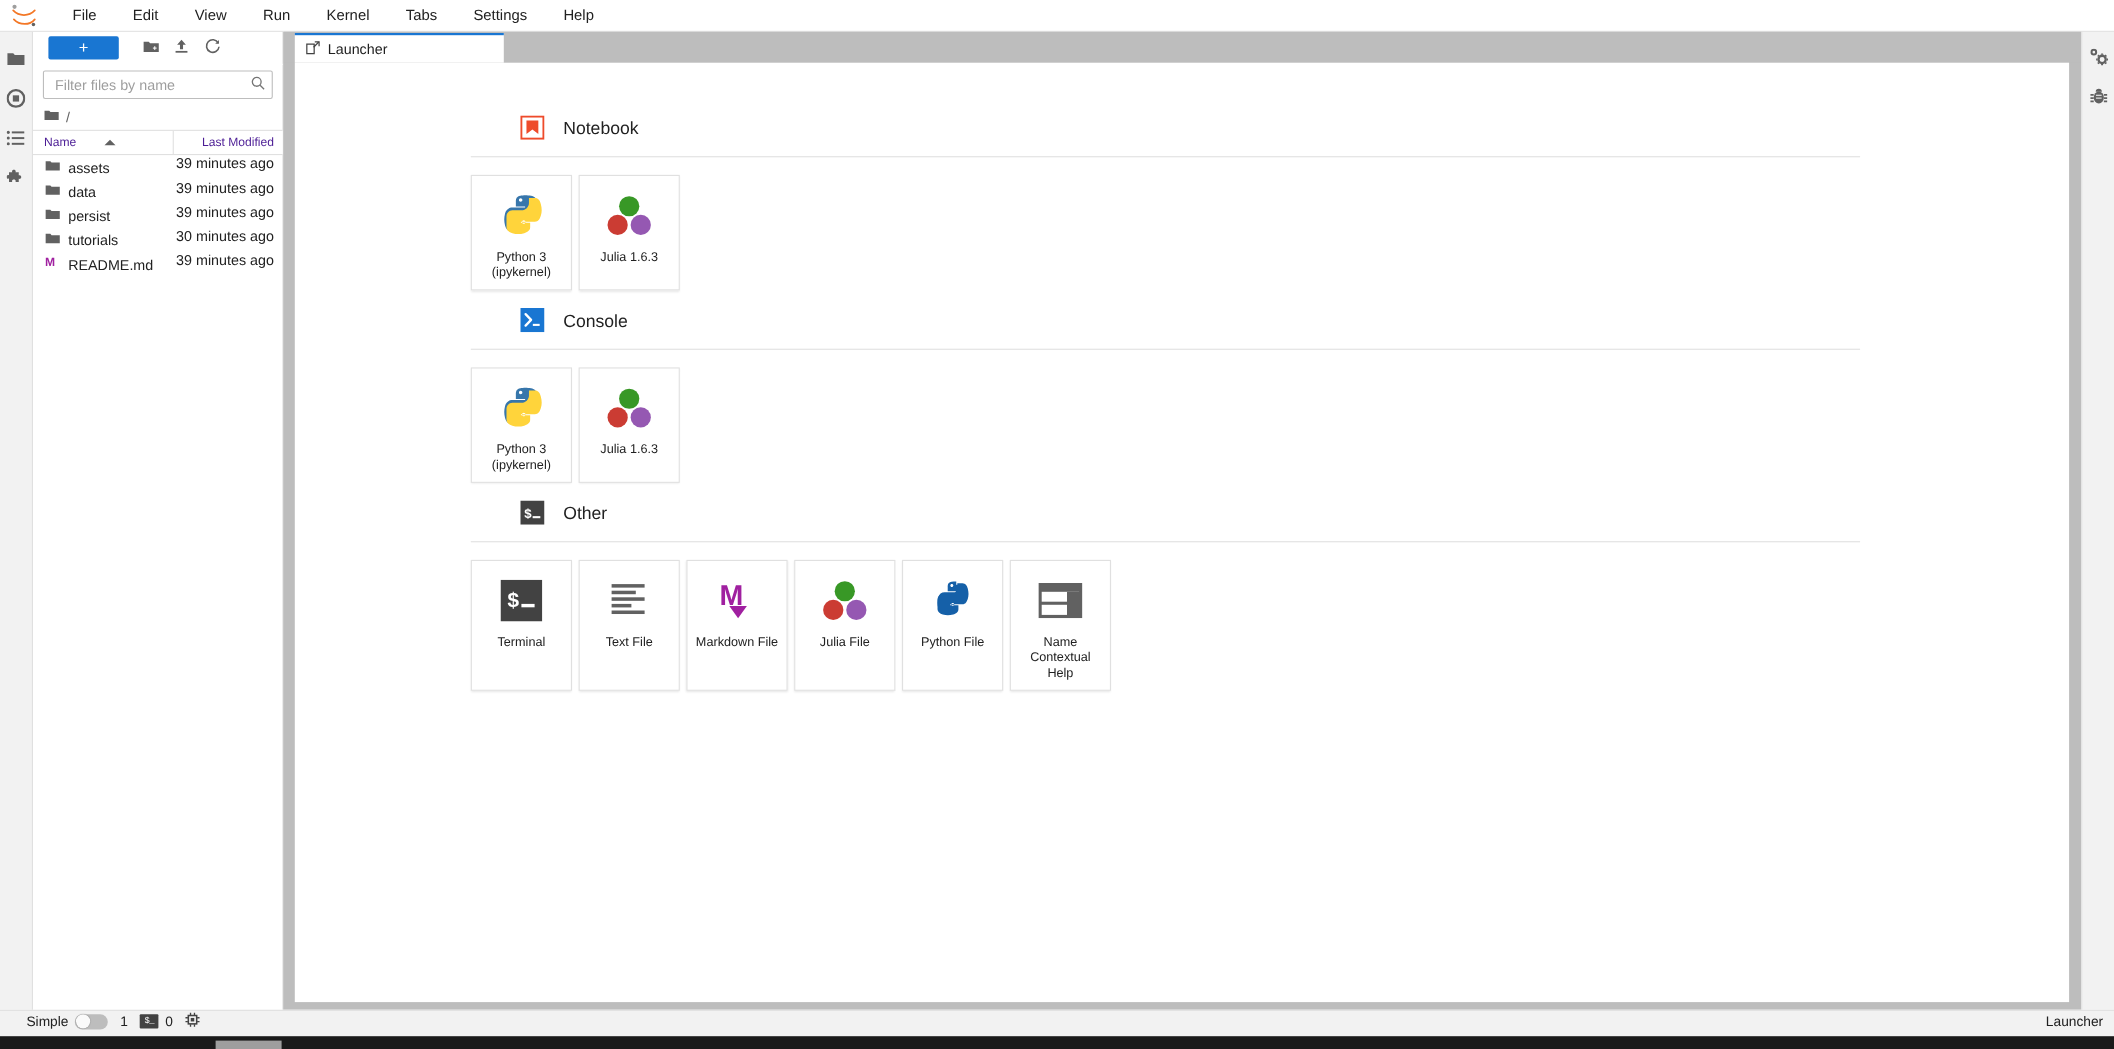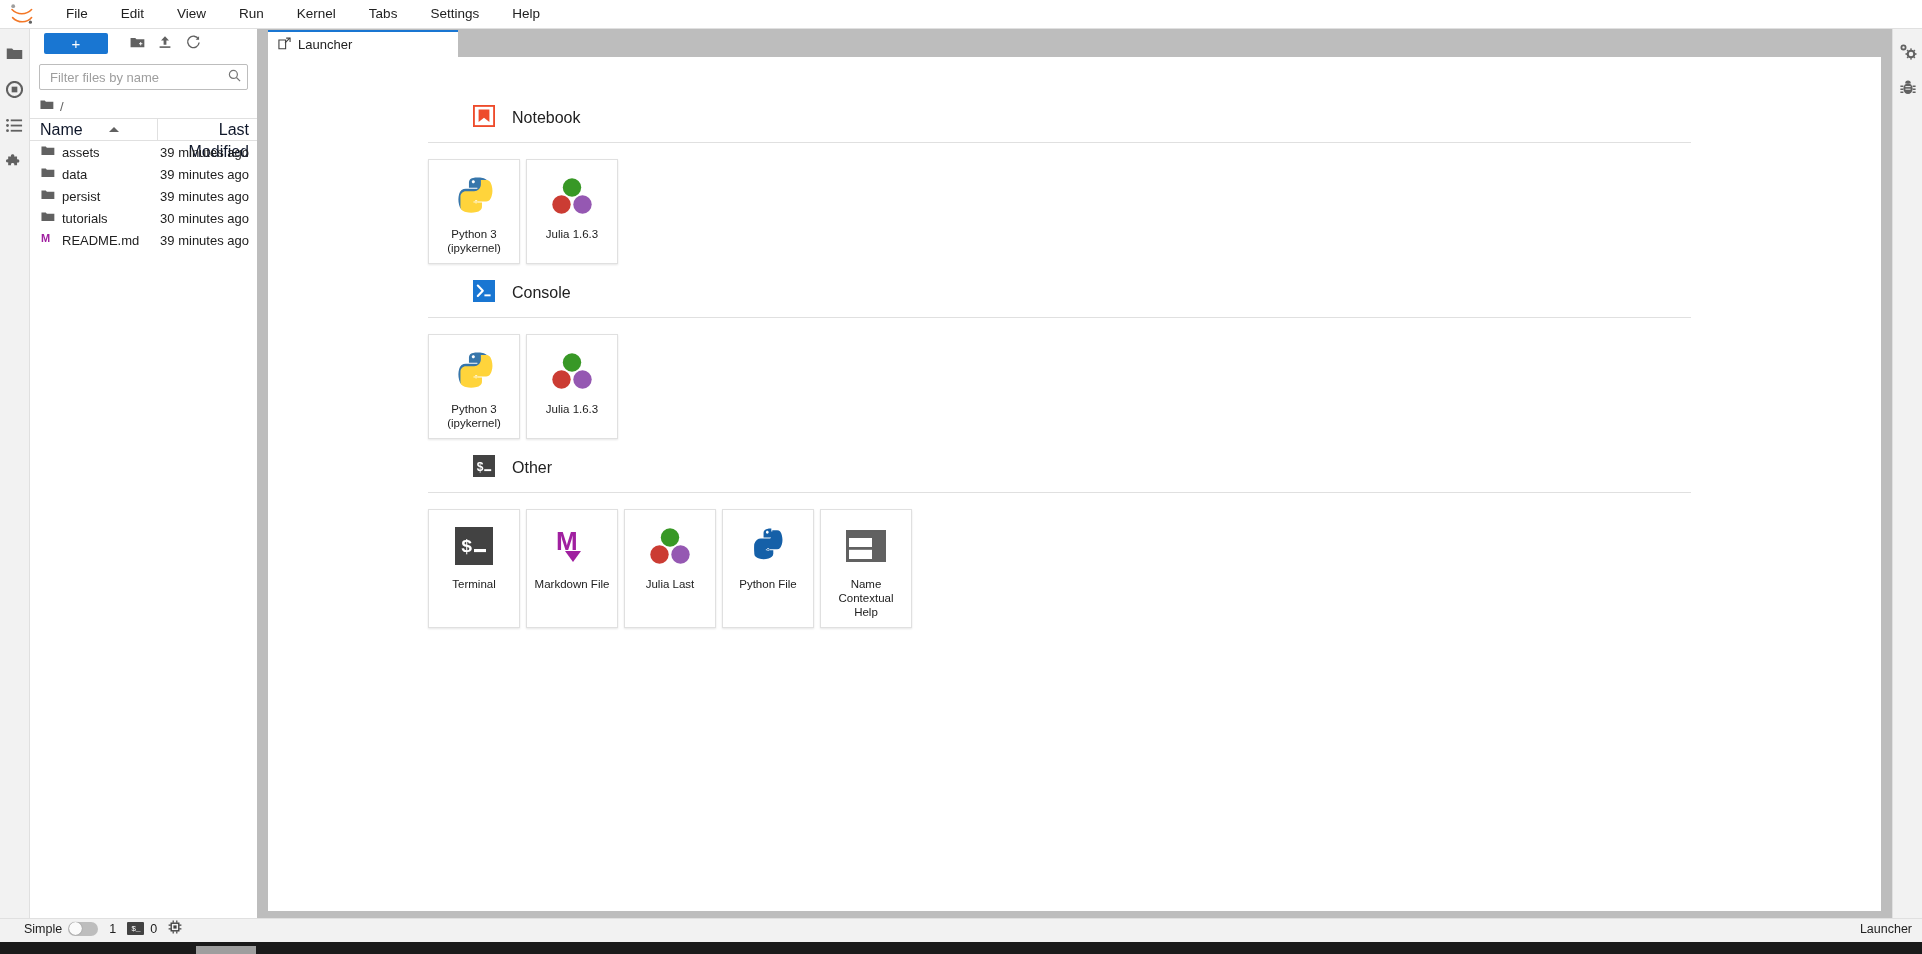--- a/index.html
+++ b/index.html
@@ -157,22 +157,22 @@
     color: #616161;
     cursor: pointer;
   }
 
   .fb-header {
     display: flex;
     height: 23px;
     align-items: center;
     border-top: 1px solid #e0e0e0;
     border-bottom: 1px solid #e0e0e0;
-    font-size: 16px;
-    color: #0f172a;
+    font-size: 11px;
+    color: #4c1d95;
     background: #fff;
   }
   .fb-header .col-name {
     flex: 1;
     padding-left: 10px;
     display: flex;
     align-items: center;
     gap: 26px;
     cursor: pointer;
     border-right: 1px solid #e0e0e0;
@@ -190,21 +190,20 @@
   .sort-caret {
     width: 0; height: 0;
     border-left: 5px solid transparent;
     border-right: 5px solid transparent;
     border-bottom: 5px solid #616161;
   }
 
   .fb-list { flex: 1; overflow: hidden; }
   .fb-row {
     display: flex;
-    align-items: center;
     height: 22px;
     font-size: 13px;
     cursor: pointer;
     color: #212121;
   }
   .fb-row .r-name {
     flex: 1;
     display: flex;
     align-items: center;
     gap: 7px;
@@ -689,40 +688,52 @@
                 <div class="ic">
                   <svg width="38" height="38" viewBox="0 0 38 38">
                     <rect width="38" height="38" fill="#424242"></rect>
                     <text x="6" y="25" font-family="Liberation Mono, monospace" font-size="19" font-weight="bold" fill="#fff">$</text>
                     <rect x="19" y="22" width="12" height="3.1" fill="#fff"></rect>
                   </svg>
                 </div>
                 <div class="lbl">Terminal</div>
               </div>
 
+              <div class="lcard">
+                <div class="ic">
+                  <svg width="38" height="34" viewBox="0 0 38 34">
+                    <rect x="3" y="2" width="30" height="3.2" fill="#616161"></rect>
+                    <rect x="3" y="8" width="22" height="3.2" fill="#616161"></rect>
+                    <rect x="3" y="14" width="30" height="3.2" fill="#616161"></rect>
+                    <rect x="3" y="20" width="18" height="3.2" fill="#616161"></rect>
+                    <rect x="3" y="26" width="30" height="3.2" fill="#616161"></rect>
+                  </svg>
+                </div>
+                <div class="lbl">Text File</div>
+              </div>
 
               <div class="lcard">
                 <div class="ic">
                   <svg width="40" height="40" viewBox="0 0 40 40">
                     <text x="4" y="24" font-family="Liberation Sans, sans-serif" font-size="26" font-weight="bold" fill="#a020a0">M</text>
                     <path d="M13 25h16l-8 11z" fill="#a020a0"></path>
                   </svg>
                 </div>
                 <div class="lbl">Markdown File</div>
               </div>
 
               <div class="lcard">
                 <div class="ic">
                   <svg width="44" height="42" viewBox="0 0 44 42">
                     <circle cx="22" cy="12.5" r="9.2" fill="#389826"></circle>
                     <circle cx="11.5" cy="29.5" r="9.2" fill="#cb3c33"></circle>
                     <circle cx="32.5" cy="29.5" r="9.2" fill="#9558b2"></circle>
                   </svg>
                 </div>
-                <div class="lbl">Julia Last</div>
+                <div class="lbl">Julia File</div>
               </div>
 
               <div class="lcard">
                 <div class="ic">
                   <svg width="42" height="42" viewBox="0 0 42 42">
                     <g fill="#1560a8">
                       <path d="M20.6 4.2c-2.5 0-4.4.2-5.8.6-4.3 1-5 3-5 6.8v5h10.3v1.3H5.9c-3.8 0-7.1 2.3-8.1 6.6-1.2 4.9-1.3 8.1 0 13.2 1 3.9 3.2 6.6 7 6.6h3.5v-6c0-4.3 3.7-8.1 8.2-8.1h10.2c3.6 0 6.6-3 6.6-6.6v-7.8c0-3.5-3-6.2-6.6-6.8-2.2-.4-4.6-.6-6.1-.6zm-5.6 3.2c1.1 0 1.9.9 1.9 2 0 1-.8 1.9-1.9 1.9s-1.9-.9-1.9-1.9c0-1.1.8-2 1.9-2z" transform="translate(9.5 0.5) scale(0.72)"></path>
                       <path d="M36.5 17.6v5.8c0 4.5-3.8 8.2-8.2 8.2H18.1c-3.5 0-6.6 3-6.6 6.6v12.3c0 3.5 3.1 5.5 6.6 6.6 4.2 1.2 8.2 1.4 13.2 0 3.3-1 6.6-3 6.6-6.6v-5H27.6v-1.3h15.5c3.8 0 5.2-2.7 6.6-6.6 1.3-4.1 1.3-8 0-13.2-1-3.8-2.8-6.6-6.6-6.6h-6.6zm-5.8 25c1.1 0 2 .9 2 1.9 0 1.1-.9 2-2 2s-1.9-.9-1.9-2c0-1 .8-1.9 1.9-1.9z" transform="translate(-1 -7.5) scale(0.72)"></path>
                     </g>
                   </svg>

